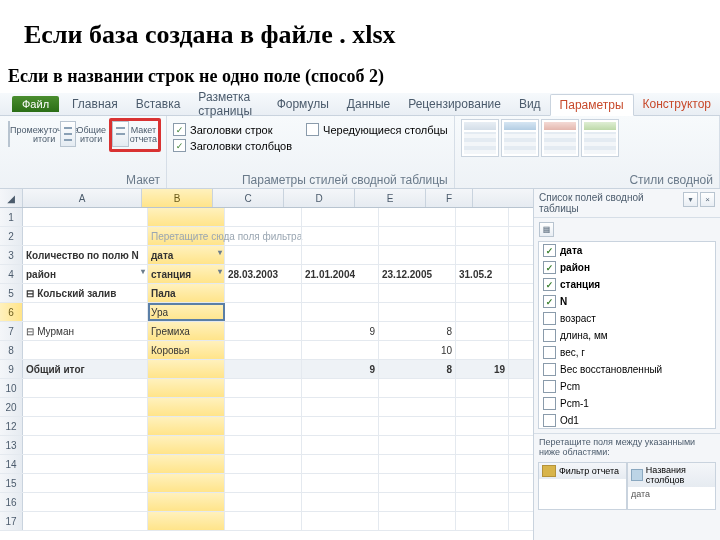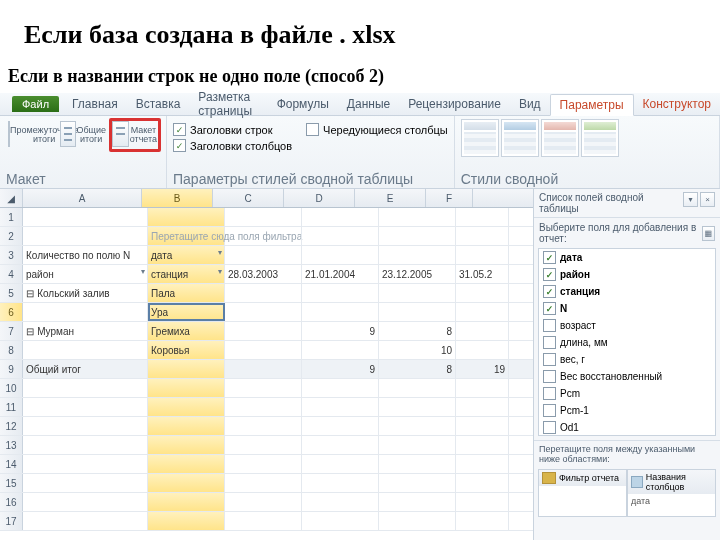--- a/index.html
+++ b/index.html
@@ -7,21 +7,21 @@
 .hdr h1{margin:16px;font-size:26px;font-weight:700;font-family:Georgia,serif;color:#000}
 .hdr h2{margin:2px 0 6px;font-size:18px;font-weight:700;font-family:Georgia,serif;color:#000}
 .app{background:#fff}
 .ribbon-tabs{display:flex;align-items:center;height:22px;padding-left:12px;background:linear-gradient(#f6f9fc,#e9eef4);border-bottom:1px solid #c9d3de}
 .file-tab{background:linear-gradient(#4a8d2f,#2b6e16);color:#fff;padding:2px 10px;font-size:11px;border-radius:2px 2px 0 0;margin-right:4px}
 .tab{padding:3px 9px;color:#4b5b6c;font-size:12px}
 .tab.active{background:#fff;border:1px solid #c9d3de;border-bottom:1px solid #fff;border-radius:2px 2px 0 0;margin-bottom:-1px}
 .tab.hi{color:#c74a2c}
 .ribbon{display:flex;height:72px;background:linear-gradient(#f7fafc,#eef2f6);border-bottom:1px solid #c9d3de}
 .grp{border-right:1px solid #d6dee7;padding:3px 6px 1px;display:flex;flex-direction:column;justify-content:space-between}
-.grp-lbl{text-align:left;font-size:14px;color:#6a7a8a;padding-top:1px}
+.grp-lbl{text-align:right;font-size:12px;color:#6a7a8a;padding-top:1px}
 .big-btns{display:flex;gap:2px}
 .big-btn{display:flex;flex-direction:row;align-items:center;width:46px;padding:2px;border-radius:2px}
 .big-btn.sel{border:3px solid #d93232;padding:0;margin:-1px}
 .bicon{width:28px;height:24px;background:linear-gradient(#fff,#e4ebf2);border:1px solid #b8c4d0;margin-bottom:2px;position:relative}
 .bicon::before,.bicon::after{content:"";position:absolute;left:3px;right:3px;height:2px;background:#8aa0b5}
 .bicon::before{top:5px}.bicon::after{top:11px}
 .bicon.i2::before{box-shadow:0 6px 0 #8aa0b5,0 12px 0 #8aa0b5}
 .small-lbl{font-size:9px;text-align:center;color:#4b5b6c;line-height:1.05}
 .chk-col{display:flex;flex-direction:column;gap:3px;padding-top:4px}
 .chk-row{display:flex;align-items:center;gap:4px}
@@ -37,21 +37,21 @@
 .sheet{flex:1;display:flex;flex-direction:column}
 .colhdrs{display:flex;background:linear-gradient(#f4f6f9,#e6ebf1);border-bottom:1px solid #b8c4d0;height:18px}
 .rh,.ch{border-right:1px solid #c9d3de;display:flex;align-items:center;justify-content:center;color:#4b5b6c;font-size:10px}
 .rh{width:22px;background:linear-gradient(90deg,#f4f6f9,#e6ebf1)}
 .ch{flex:0 0 auto}
 .cA{width:118px}.cB{width:70px;background:linear-gradient(#fff1bd,#ffe48a)!important;color:#6a5a1a}.cC{width:70px}.cD{width:70px}.cE{width:70px}.cF{width:46px}
 .rows{flex:1;overflow:hidden}
 .row{display:flex;height:18px;border-bottom:1px solid #e4e9ef}
 .row .rh{border-bottom:none}
 .cell{border-right:1px solid #e4e9ef;padding:0 3px;display:flex;align-items:center;font-size:10px;color:#333;overflow:hidden;white-space:nowrap}
-.row.b .cell{font-weight:400}
+.row.b .cell{font-weight:700}
 .row.tot{background:#eef2f6}
 .pvt-hint{color:#9aa6b2;font-size:10px}
 .dd{position:relative}.dd::after{content:"▾";position:absolute;right:2px;top:2px;font-size:8px;color:#6b7c8c}
 .row6{background:#fff}.row6 .rh{background:linear-gradient(90deg,#fff1bd,#ffe48a);color:#6a5a1a}
 .selcell{outline:2px solid #5b7fa6;outline-offset:-2px}
 .pane{width:186px;border-left:1px solid #c9d3de;background:#f4f6f9;display:flex;flex-direction:column}
 .pane-hd{display:flex;align-items:flex-start;justify-content:space-between;padding:3px 5px;border-bottom:1px solid #d6dee7;font-size:10px;color:#4b5b6c}
 .pane-sub{padding:4px 5px;font-size:10px;color:#4b5b6c;display:flex;align-items:center;justify-content:space-between}
 .flds{background:#fff;margin:0 4px 4px;border:1px solid #c9d3de;flex:0 0 186px;overflow:auto}
 .fld{display:flex;align-items:center;gap:4px;padding:2px 4px;font-size:10px}
@@ -235,21 +235,21 @@
     <div class="row">
             <div class="rh">10</div>
             <div class="cell cA"></div>
             <div class="cell cB"></div>
             <div class="cell cC"></div>
             <div class="cell cD"></div>
             <div class="cell cE"></div>
             <div class="cell cF"></div>
           </div>
     <div class="row">
-            <div class="rh">11</div>
+            <div class="rh">20</div>
             <div class="cell cA"></div>
             <div class="cell cB"></div>
             <div class="cell cC"></div>
             <div class="cell cD"></div>
             <div class="cell cE"></div>
             <div class="cell cF"></div>
           </div>
     <div class="row">
             <div class="rh">12</div>
             <div class="cell cA"></div>
@@ -309,21 +309,20 @@
 
 <div class="pane">
   <div class="pane-hd">
           <span>Список полей сводной таблицы</span>
           <span style="display:flex;gap:2px">
             <span class="tool">▾</span>
             <span class="tool">×</span>
           </span>
         </div>
   <div class="pane-sub">
-          <span>Выберите поля для добавления в отчет:</span>
           <span class="tool">▦</span>
         </div>
   <div class="flds" id="flds">
           <div class="fld on">
             <span class="chk">✓</span>
             <span>дата</span>
           </div>
           <div class="fld on">
             <span class="chk">✓</span>
             <span>район</span>

